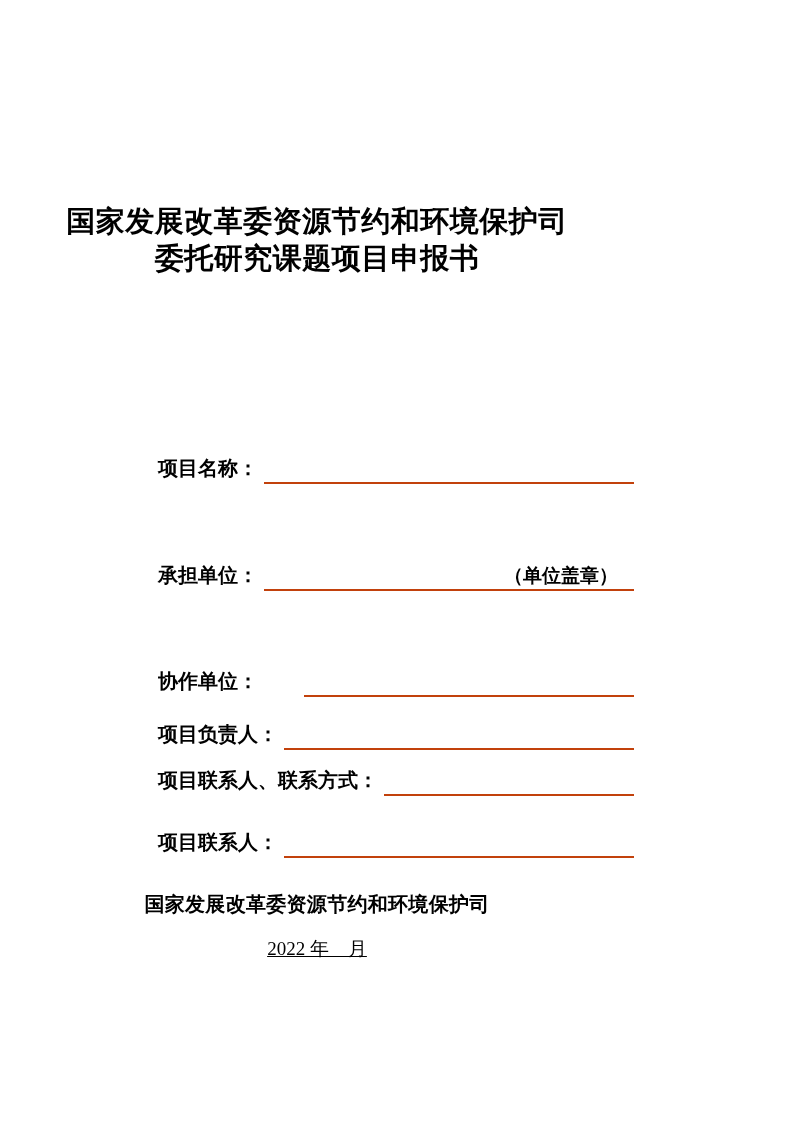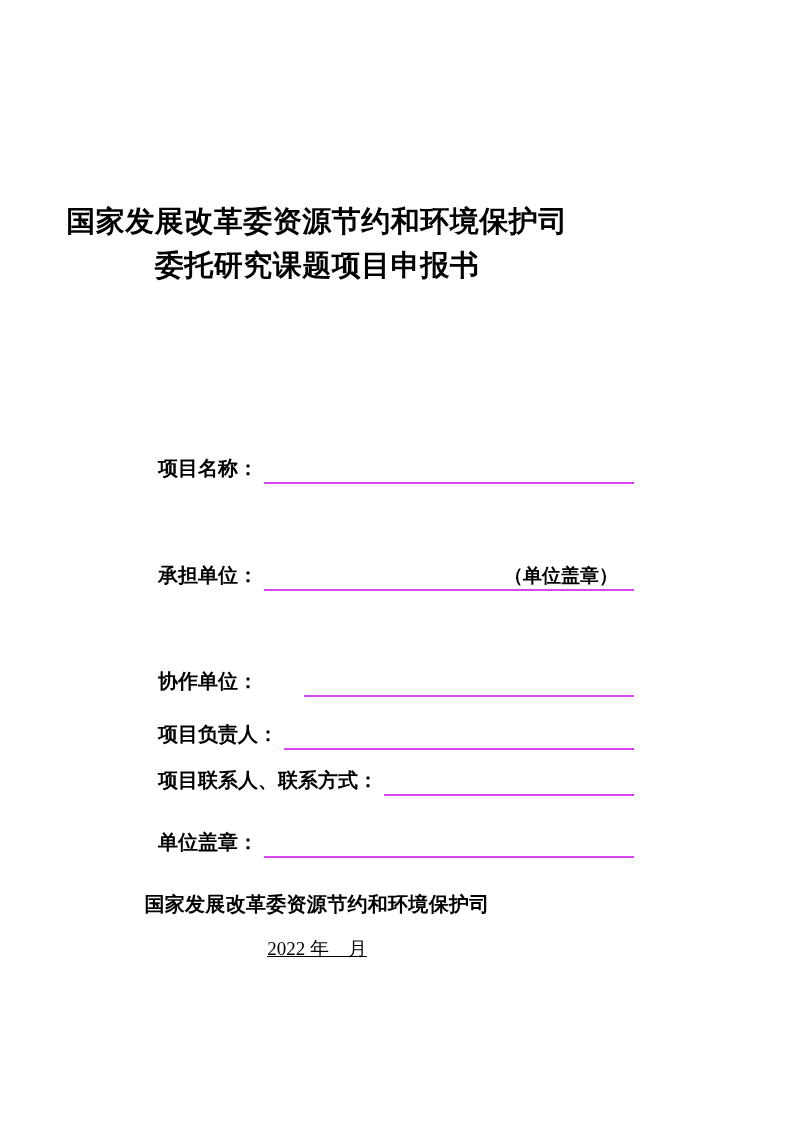--- a/index.html
+++ b/index.html
@@ -22,21 +22,21 @@
     left: 0;
     right: 0;
     text-align: center;
     font-weight: bold;
     font-size: 29px;
     line-height: 31px;
     letter-spacing: 0.5px;
     font-family: "Liberation Sans", sans-serif;
   }
   .title-line.l1 { top: 206px; }
-  .title-line.l2 { top: 250px; }
+  .title-line.l2 { top: 243px; }
 
   
   .field-row {
     position: absolute;
     left: 158px;
     width: 476px;
     display: flex;
     align-items: center;
     height: 32px;
   }
@@ -51,21 +51,21 @@
     font-weight: bold;
     font-size: 20px;
     line-height: 30px;
     white-space: nowrap;
     padding-right: 6px;
     font-family: "Liberation Sans", sans-serif;
   }
   .field-line {
     flex: 1;
     height: 30px;
-    border-bottom: 2px solid #d946ef;
+    border-bottom: 2px solid #c2410c;
     position: relative;
   }
   .line-value {
     display: block;
     font-size: 20px;
     line-height: 30px;
   }
   .seal-note {
     position: absolute;
     right: 16px;
@@ -139,21 +139,21 @@
   </div>
 
   <div class="field-row r5">
     <span class="field-label">项目联系人、联系方式：</span>
     <span class="field-line">
       <span class="line-value"></span>
     </span>
   </div>
 
   <div class="field-row r6">
-    <span class="field-label">单位盖章：</span>
+    <span class="field-label">项目联系人：</span>
     <span class="field-line">
       <span class="line-value"></span>
     </span>
   </div>
 
   <div class="footer-org">国家发展改革委资源节约和环境保护司</div>
 
   <div class="footer-date">2022 年　月</div>
 
 </div>

